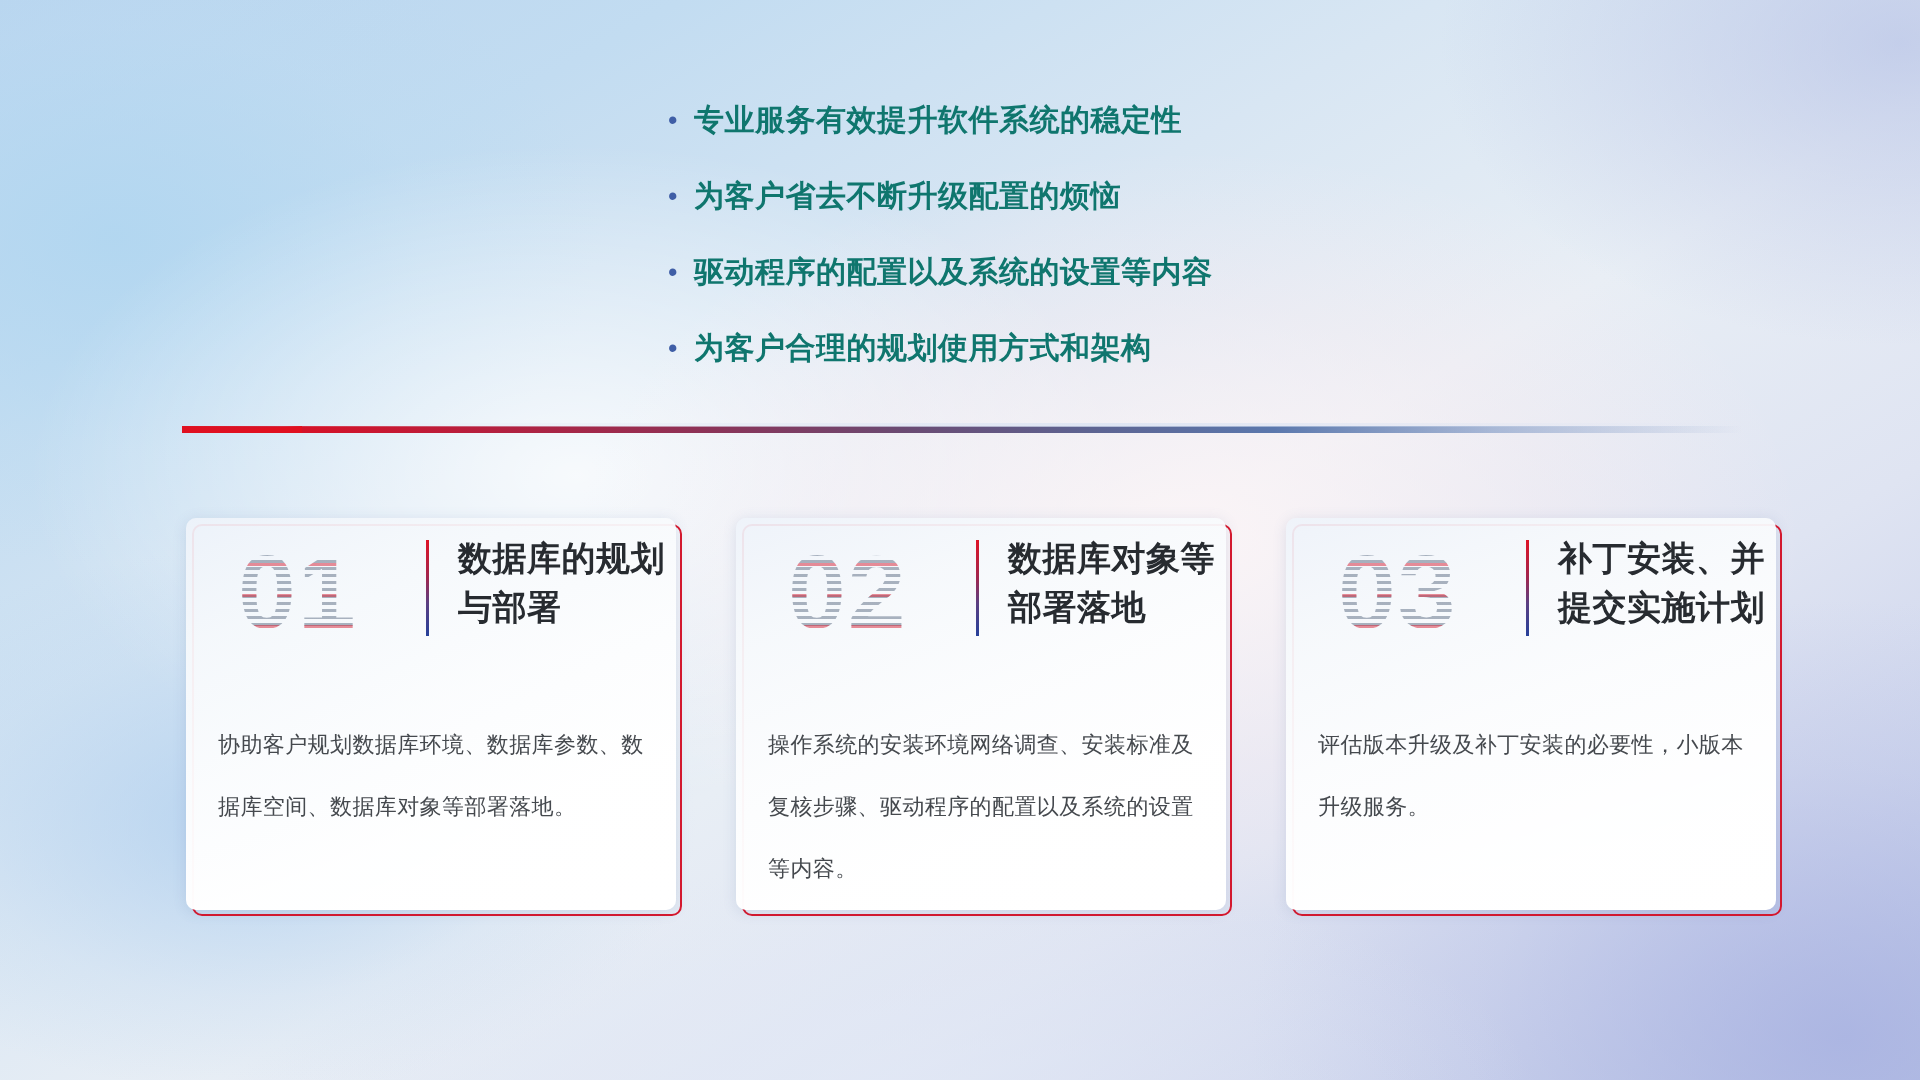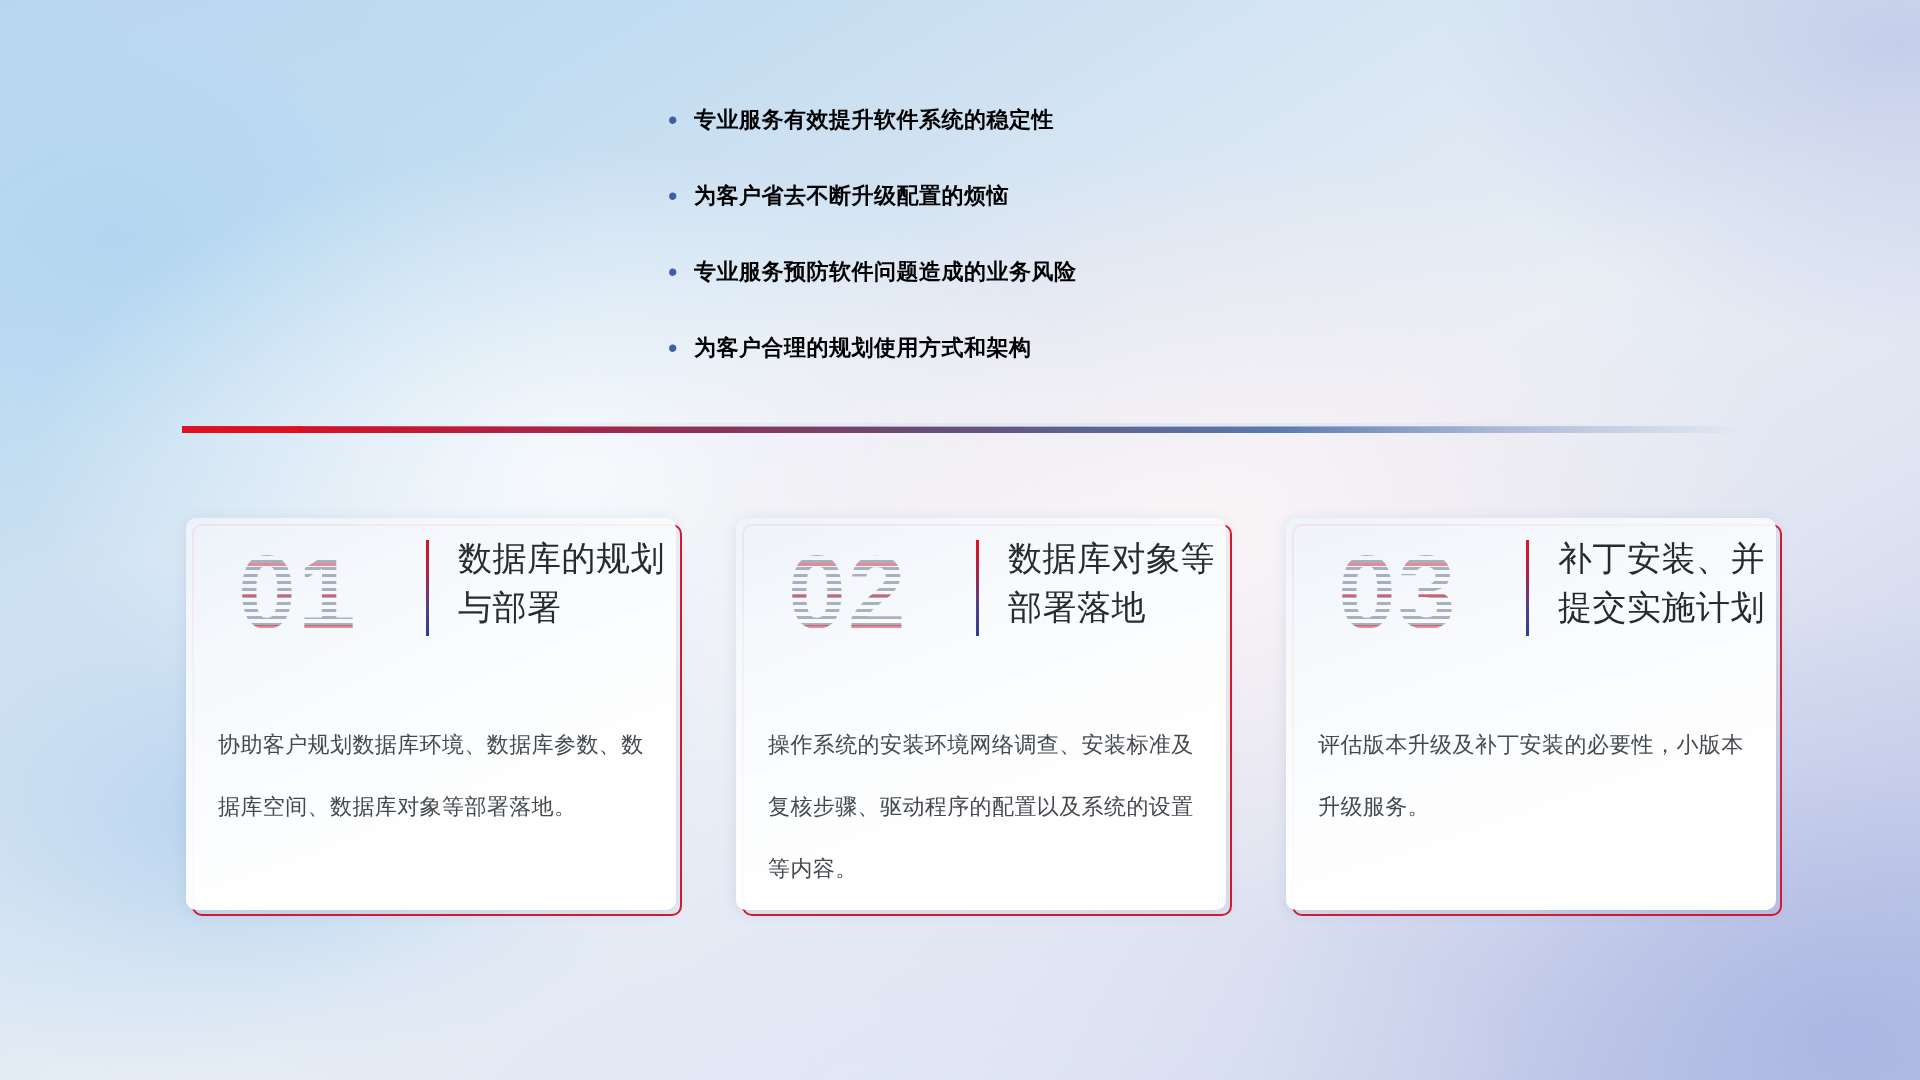--- a/index.html
+++ b/index.html
@@ -64,22 +64,22 @@
   .bullet-row {
     display:flex; align-items:flex-start;
     margin-bottom:26px;
   }
   .bullet-dot {
     width:26px; flex:0 0 26px;
     color:#3f5ea6; font-size:27px; line-height:50px;
     text-align:left;
   }
   .bullet-text {
-    font-size:22px; line-height:50px; letter-spacing:.5px;
-    color:#000000; font-weight:600;
+    font-size:30px; line-height:50px; letter-spacing:.5px;
+    color:#0f766e; font-weight:600;
     white-space:nowrap;
   }
 
   
   #divider { position:absolute; left:182px; top:418px; width:1560px; height:22px; }
   #divider .bar-main {
     position:absolute; left:0; top:8px; width:100%; height:7px;
     background:linear-gradient(90deg,
       #e01020 0%, #d2132a 9%, #b4203f 20%, #8b3358 34%,
       #6b4a72 46%, #5d6391 58%, #5b78ad 70%,
@@ -147,21 +147,21 @@
         rgba(214,30,50,.62) 0px, rgba(214,30,50,.62) 3px,
         rgba(255,255,255,0)  3px, rgba(255,255,255,0)  31px);
     opacity:.8;
   }
   .card-rule {
     position:absolute; left:212px; top:22px; width:3px; height:96px;
     background:linear-gradient(180deg,#df1326 0%, #a3254c 38%, #5b3f82 66%, #26409a 100%);
   }
   .card-title {
     position:absolute; left:244px; top:16px; width:232px;
-    font-size:34px; line-height:49px; font-weight:400;
+    font-size:34px; line-height:49px; font-weight:700;
     color:#272b30; letter-spacing:.5px;
   }
   .card-body {
     position:absolute; left:32px; top:196px; width:430px;
     font-size:22px; line-height:62px; color:#45494e;
     letter-spacing:.4px;
   }
 </style>
 </head>
 <body>
@@ -181,21 +181,21 @@
     <div class="bullet-row">
       <span class="bullet-dot">•</span>
       <span class="bullet-text">专业服务有效提升软件系统的稳定性</span>
     </div>
     <div class="bullet-row">
       <span class="bullet-dot">•</span>
       <span class="bullet-text">为客户省去不断升级配置的烦恼</span>
     </div>
     <div class="bullet-row">
       <span class="bullet-dot">•</span>
-      <span class="bullet-text">专业服务预防软件问题造成的业务风险</span>
+      <span class="bullet-text">驱动程序的配置以及系统的设置等内容</span>
     </div>
     <div class="bullet-row">
       <span class="bullet-dot">•</span>
       <span class="bullet-text">为客户合理的规划使用方式和架构</span>
     </div>
   </div>
 
   <div id="divider">
     <div class="bar-main"></div>
     <div class="bar-hi"></div>

